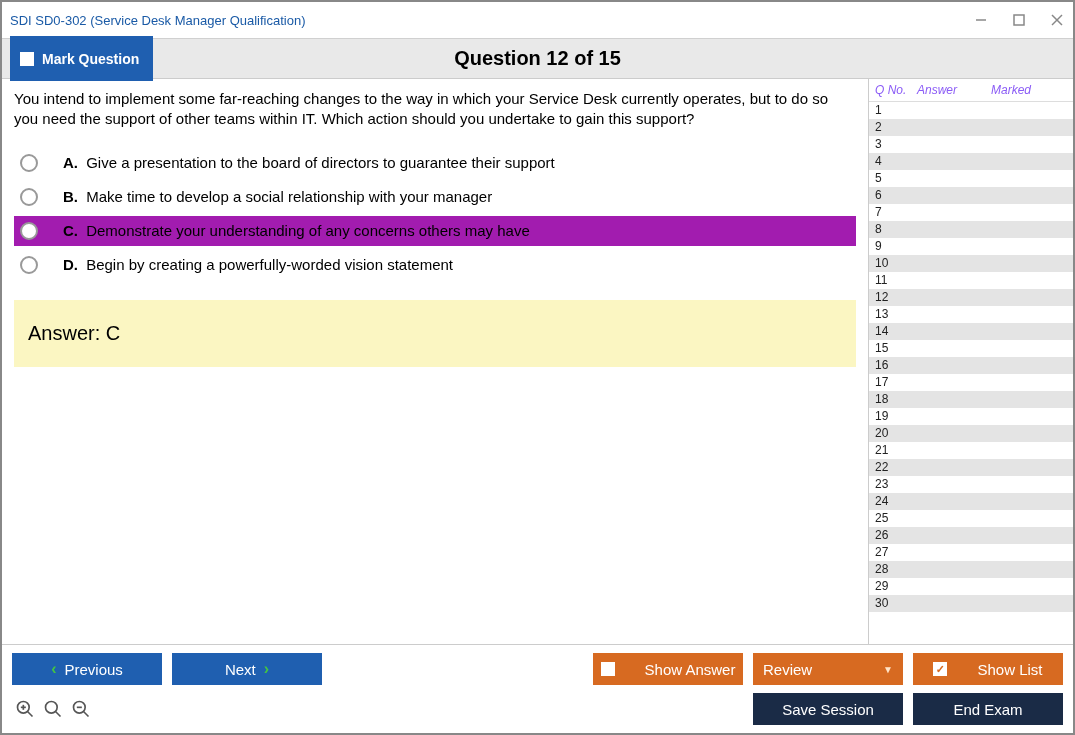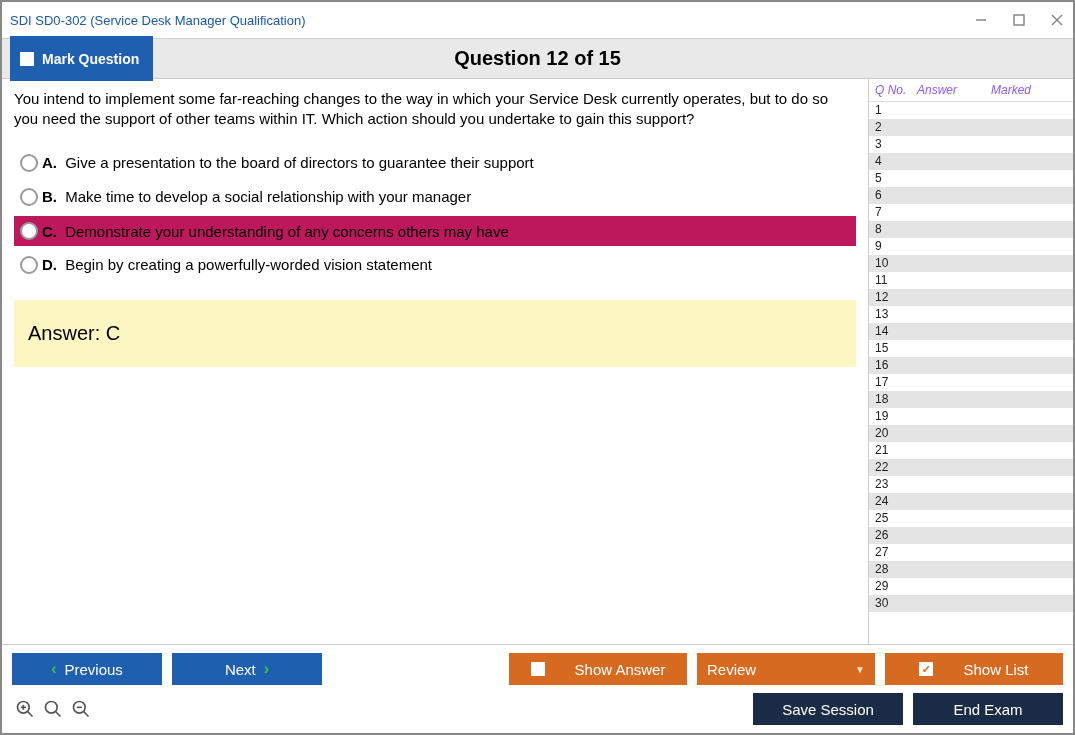--- a/index.html
+++ b/index.html
@@ -75,27 +75,27 @@
     color: #000;
   }
   .question-text {
     margin-bottom: 18px;
     line-height: 1.35;
   }
   .options { }
   .option {
     display: flex;
     align-items: center;
-    gap: 4px;
+    gap: 25px;
     padding: 6px 6px;
     border-radius: 0;
     cursor: pointer;
     margin-bottom: 4px;
   }
-  .option.selected { background: #be185d; align-items: flex-end; }
+  .option.selected { background: #a21caf; }
   .radio {
     width: 18px; height: 18px; border: 2px solid #999; border-radius: 50%;
     flex-shrink: 0; background:#fff;
   }
   .opt-letter { font-weight: bold; margin-right: 4px; }
   .answer-box {
     background: #fbf6c2;
     padding: 22px 14px;
     margin-top: 20px;
     font-weight: normal;
@@ -162,21 +162,21 @@
     color: #fff;
     font-size: 15px;
     font-weight: 500;
     display:flex;
     align-items:center;
     justify-content:center;
     gap:8px;
     cursor:pointer;
   }
   .btn-blue { background:#1f5fb0; width: 150px; }
-  .btn-orange { background:#d76a21; width: 178px; gap: 30px; }
+  .btn-orange { background:#d76a21; width: 150px; gap: 30px; }
   .btn-dark { background:#1a2b46; width: 150px; }
   .arrow-left { color:#43c443; font-weight:bold; font-size:16px; }
   .arrow-right { color:#43c443; font-weight:bold; font-size:16px; }
   .drop-caret { font-size:10px; color:#ffe4c9; }
   .chk-orange { width:14px; height:14px; background:#fff; display:inline-flex; align-items:center; justify-content:center; color:#d76a21; font-size:11px; font-weight:bold; }
   .zoombar {
     display:flex;
     gap: 6px;
     align-items:center;
     color:#555;

